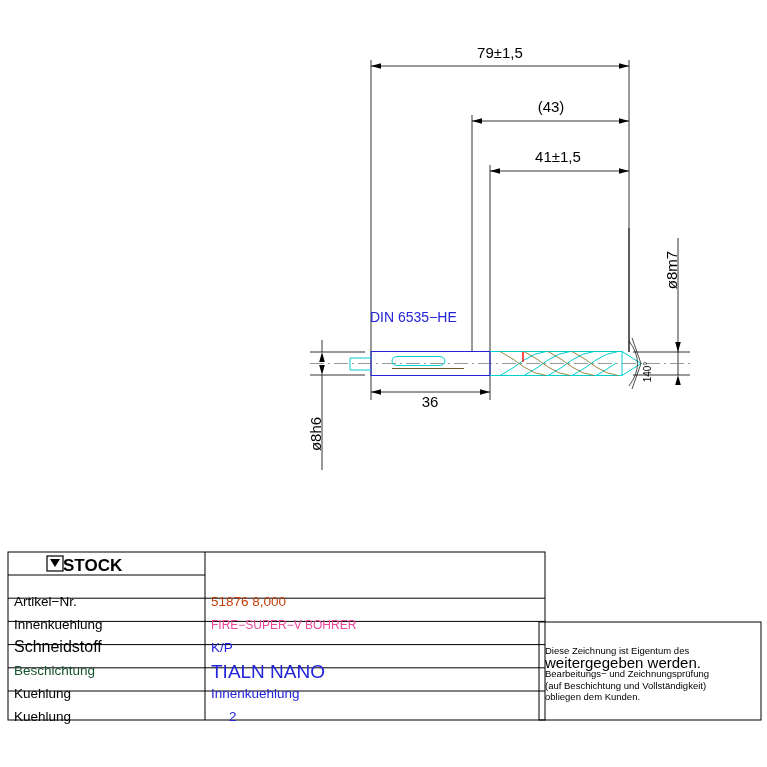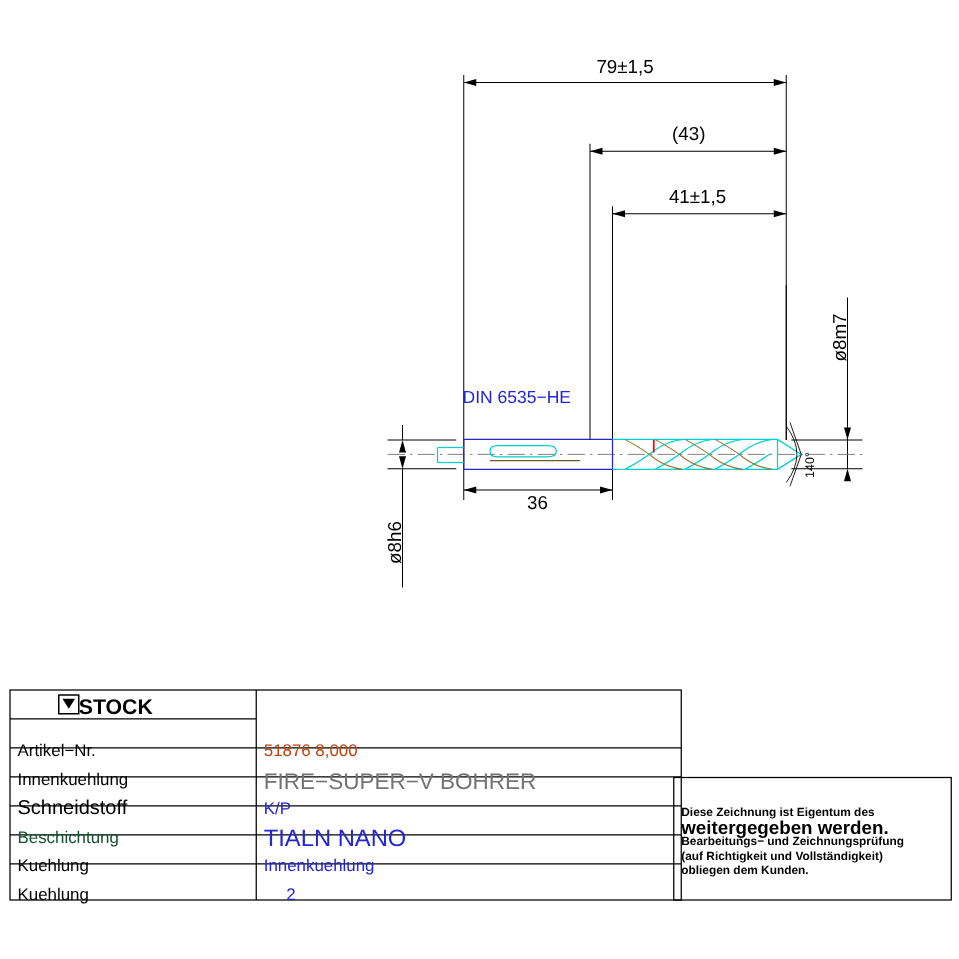--- a/index.html
+++ b/index.html
@@ -186,21 +186,21 @@
       <span class="tblabel" style="font-size:13.5px; color:#000;">Artikel−Nr.</span>
     </div>
     <div style="position:absolute; left:211px; top:581px;">
       <span style="font-size:13.5px; color:#c2410c;">51876  8,000</span>
     </div>
 
     <div style="position:absolute; left:14px; top:604px;">
       <span style="font-size:13.5px; color:#000;">Innenkuehlung</span>
     </div>
     <div style="position:absolute; left:211px; top:604px;">
-      <span style="font-size:18px; color:#737373;">FIRE−SUPER−V BOHRER</span>
+      <span style="font-size:12px; color:#ec4899;">FIRE−SUPER−V BOHRER</span>
     </div>
 
     <div style="position:absolute; left:14px; top:627px;">
       <span style="font-size:16px; color:#000;">Schneidstoff</span>
     </div>
     <div style="position:absolute; left:211px; top:627px;">
       <span style="font-size:13.5px; color:#2323d8;margin-top:37px;">K/P</span>
     </div>
 
     <div style="position:absolute; left:14px; top:650px;">
@@ -217,23 +217,23 @@
       <span style="font-size:13.5px; color:#2323d8;margin-top:24px;">Innenkuehlung</span>
     </div>
 
     <div style="position:absolute; left:14px; top:696px;">
       <span style="font-size:13.5px; color:#000;">Kuehlung</span>
     </div>
     <div style="position:absolute; left:229px; top:696px;">
       <span style="font-size:13.5px; color:#2323d8;">2</span>
     </div>
 
-    <div style="position:absolute; left:545px; top:634px; width:214px; line-height:11.5px;font-weight:bold;">
+    <div style="position:absolute; left:545px; top:634px; width:214px; line-height:11.5px;">
       <div style="font-size:9.5px; color:#000;">Diese Zeichnung ist Eigentum des</div>
       <div style="font-size:15px; color:#000;">weitergegeben werden.</div>
       <div style="font-size:9.5px; color:#000;">Bearbeitungs− und Zeichnungsprüfung</div>
-      <div style="font-size:9.5px; color:#000;">(auf Richtigkeit und Vollständigkeit)</div>
+      <div style="font-size:9.5px; color:#000;">(auf Beschichtung und Vollständigkeit)</div>
       <div style="font-size:9.5px; color:#000;">obliegen dem Kunden.</div>
     </div>
 
   </div>
 
 </div>
 
 </body></html>

